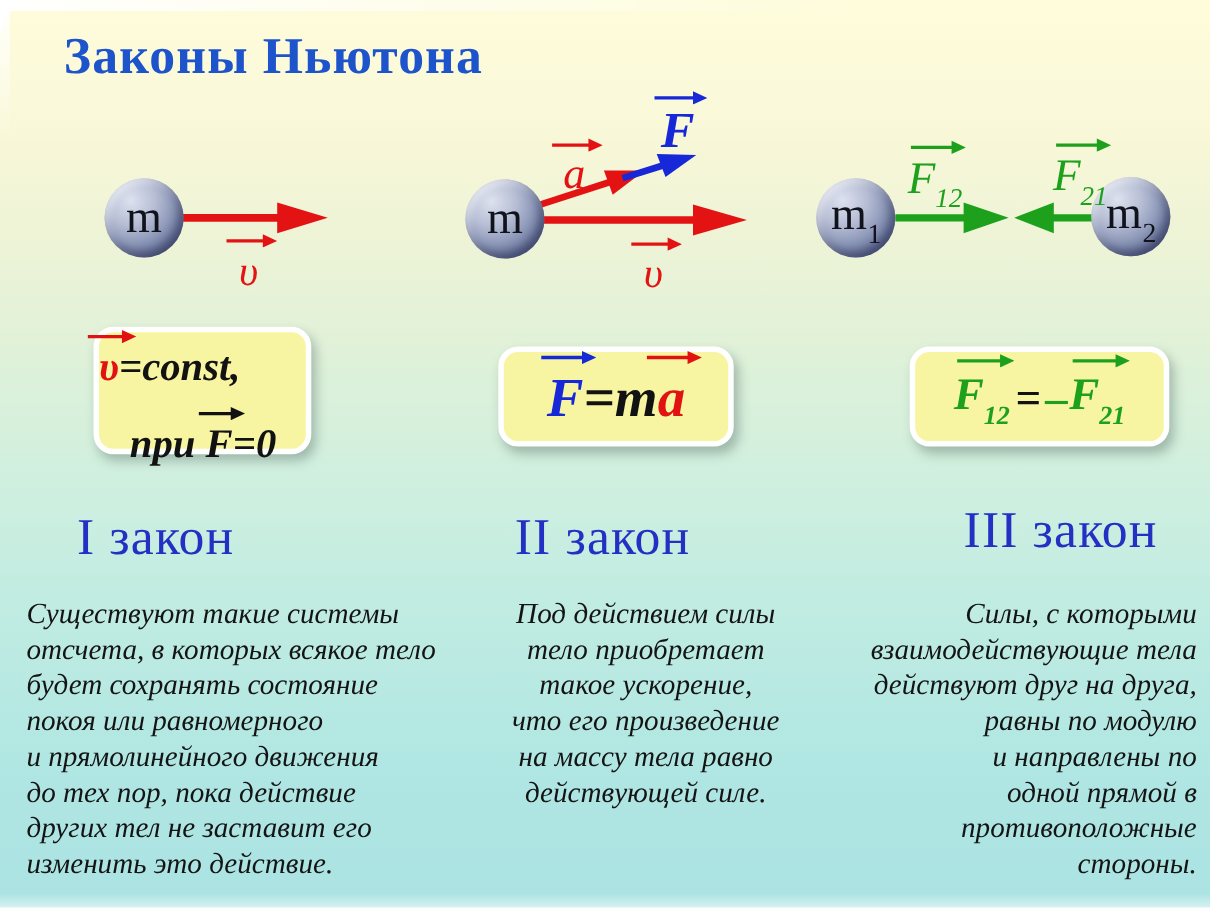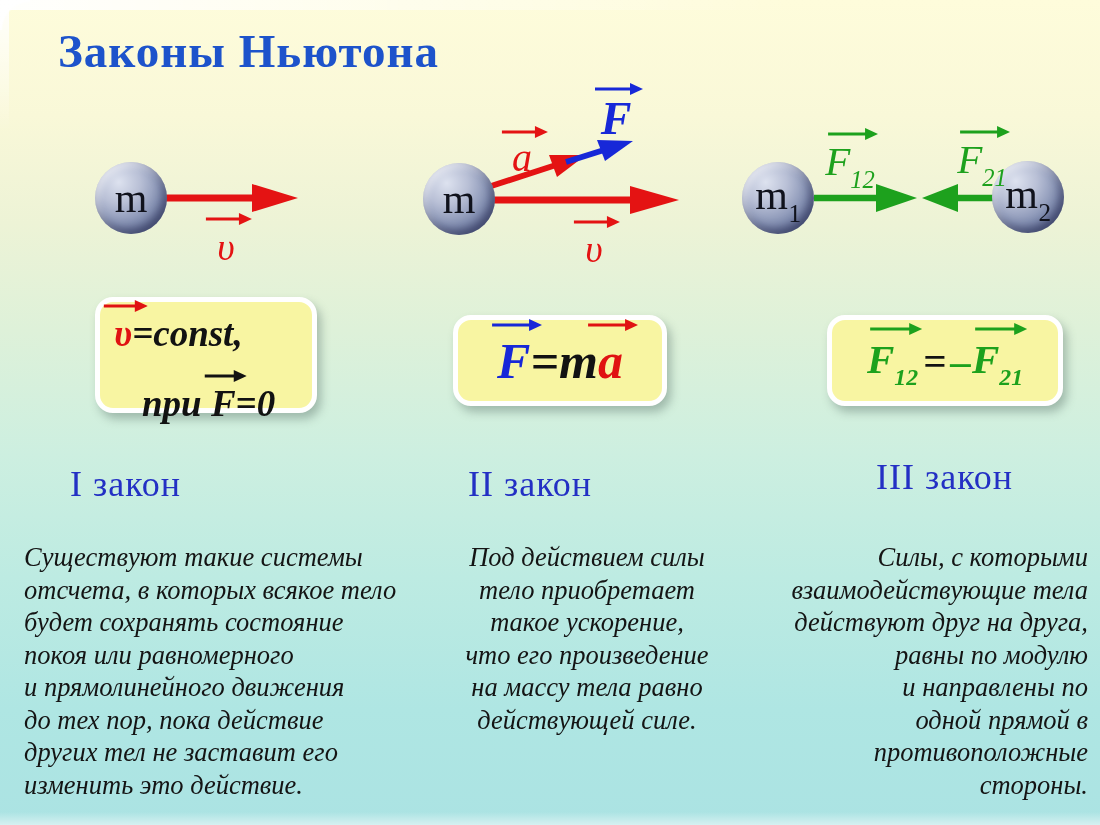--- a/index.html
+++ b/index.html
@@ -53,32 +53,32 @@
   .dlabel sub{font-size:.6em;font-style:italic;position:relative;top:.15em;}
 
   
   .fbox{position:absolute;background:#f8f5a2;border:5px solid #ffffff;border-radius:18px;
     box-sizing:border-box;box-shadow:4px 6px 10px rgba(95,120,110,.45);
     color:#121212;font-weight:700;font-style:italic;}
   .fbox .red{color:#e01212;}
   .fbox .blue{color:#1728d8;}
   .fbox .green{color:#1da11d;}
   .fbox sub{font-size:.58em;font-style:italic;position:relative;top:.14em;line-height:1;}
-  .fbox1{left:95px;top:297px;width:222px;height:116px;font-size:37px;padding:10px 0 0 14px;}
+  .fbox1{left:85px;top:297px;width:198px;height:116px;font-size:37px;padding:10px 0 0 0;}
   .fbox1 .l2{margin-left:28px;margin-top:26px;}
   .fbox1 .line{line-height:1.2;}
   .fbox2{left:453px;top:315px;width:214px;height:91px;font-size:50px;
     display:flex;align-items:center;justify-content:center;}
   .fbox3{left:827px;top:315px;width:236px;height:91px;font-size:41px;
     display:flex;align-items:center;justify-content:center;}
   .fbox3 .eqb{color:#121212;margin:0 4px 0 5px;}
   .fbox3 .minus{margin-right:1px;}
 
   
-  .law-heading{position:absolute;font-size:36px;color:#2330c4;letter-spacing:1px;line-height:1;}
+  .law-heading{position:absolute;font-size:47px;color:#2330c4;letter-spacing:1px;line-height:1;}
   .lh1{left:70px;top:466px;}
   .lh2{left:468px;top:466px;}
   .lh3{left:876px;top:459px;}
   .law-body{position:absolute;top:541px;font-size:26.5px;line-height:32.5px;
     font-style:italic;color:#141414;white-space:pre-line;}
   .lb1{left:24px;width:400px;text-align:left;}
   .lb2{left:434px;width:306px;text-align:center;}
   .lb3{left:752px;width:336px;text-align:right;}
 </style>
 </head>

